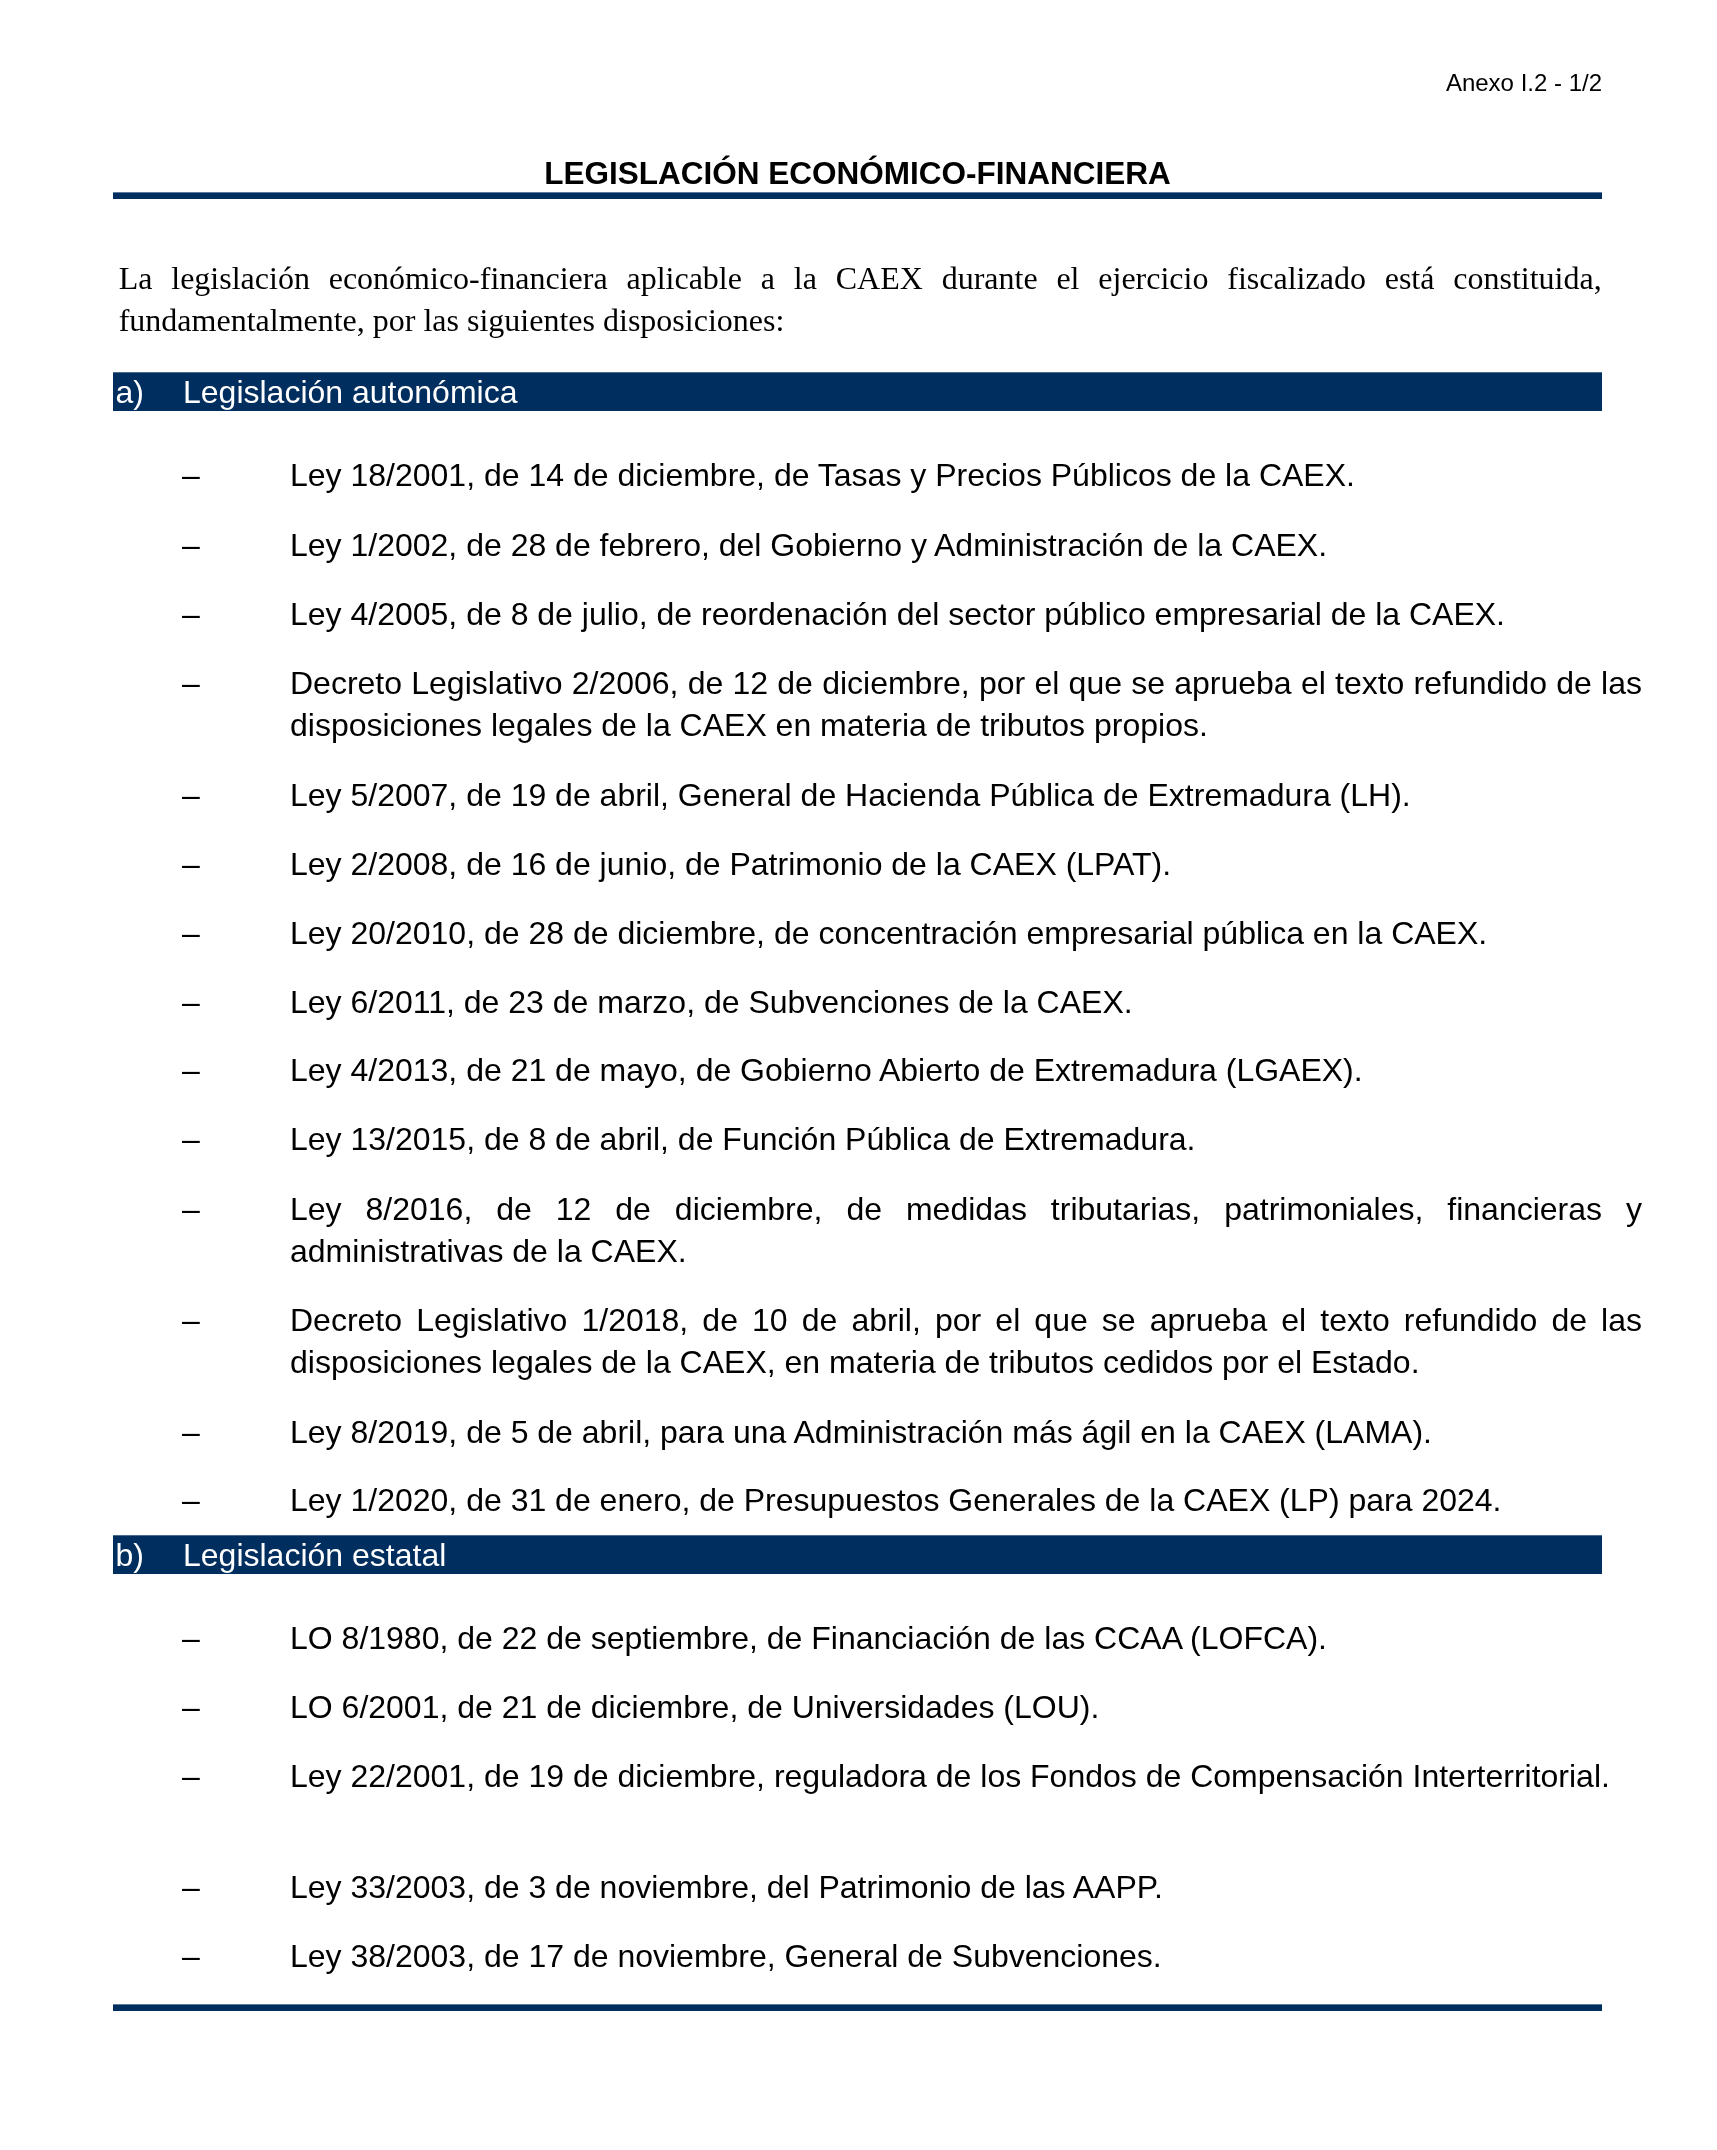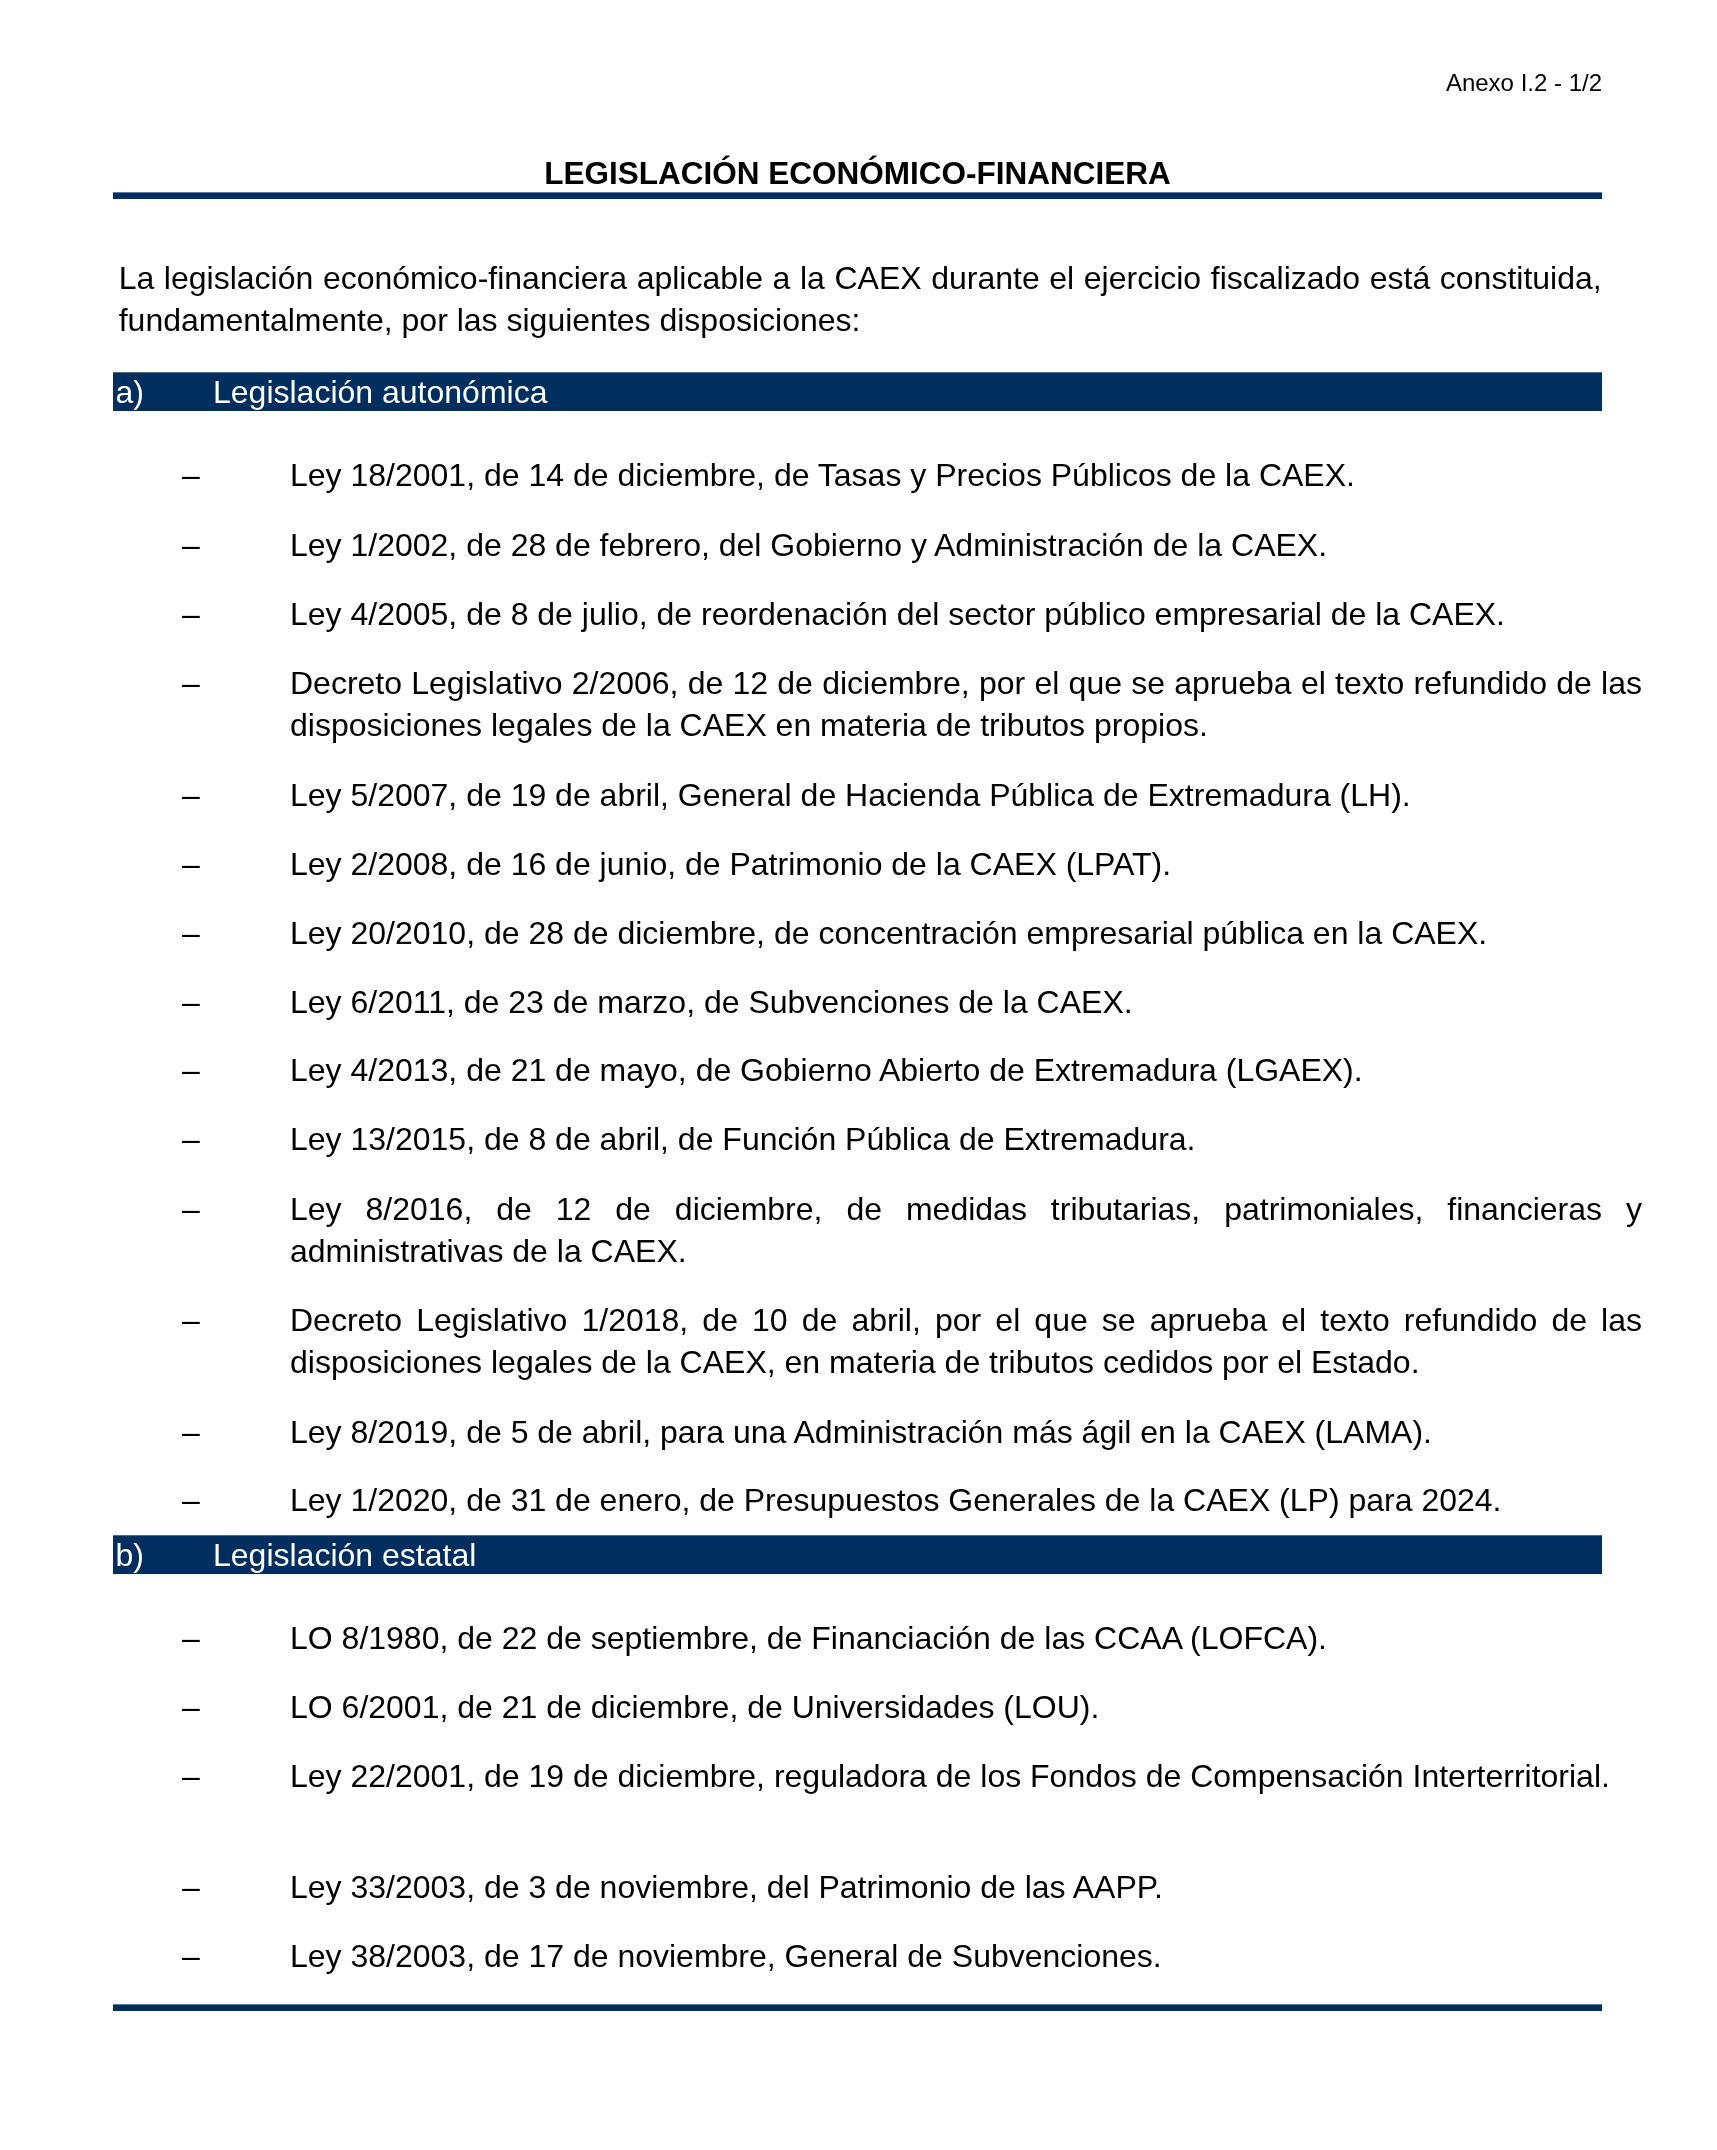--- a/index.html
+++ b/index.html
@@ -53,20 +53,21 @@
   .rule.bottom { top: 2004px; height: 7.3px; }
   .intro {
     position: absolute;
     left: 5.7px;
     top: 257px;
     width: 1483px;
     font-size: 32px;
     line-height: 42px;
     text-align: justify;
     text-align-last: left;
+    font-family: Liberation Serif, serif;
   }
   .section-bar {
     position: absolute;
     left: 0;
     width: 100%;
     height: 39px;
     background: #002e5e;
     color: #ffffff;
     font-size: 32px;
     line-height: 39px;
@@ -75,21 +76,20 @@
   }
   .section-bar .letter {
     position: absolute;
     left: 2.4px;
     top: 0;
   }
   .section-bar .label {
     position: absolute;
     left: 70px;
     top: 0;
-    margin-left: 30px;
   }
   .section-a { top: 372px; }
   .section-b { top: 1535px; }
   .list {
     position: absolute;
     left: 0;
     width: 100%;
   }
   .item {
     position: absolute;

